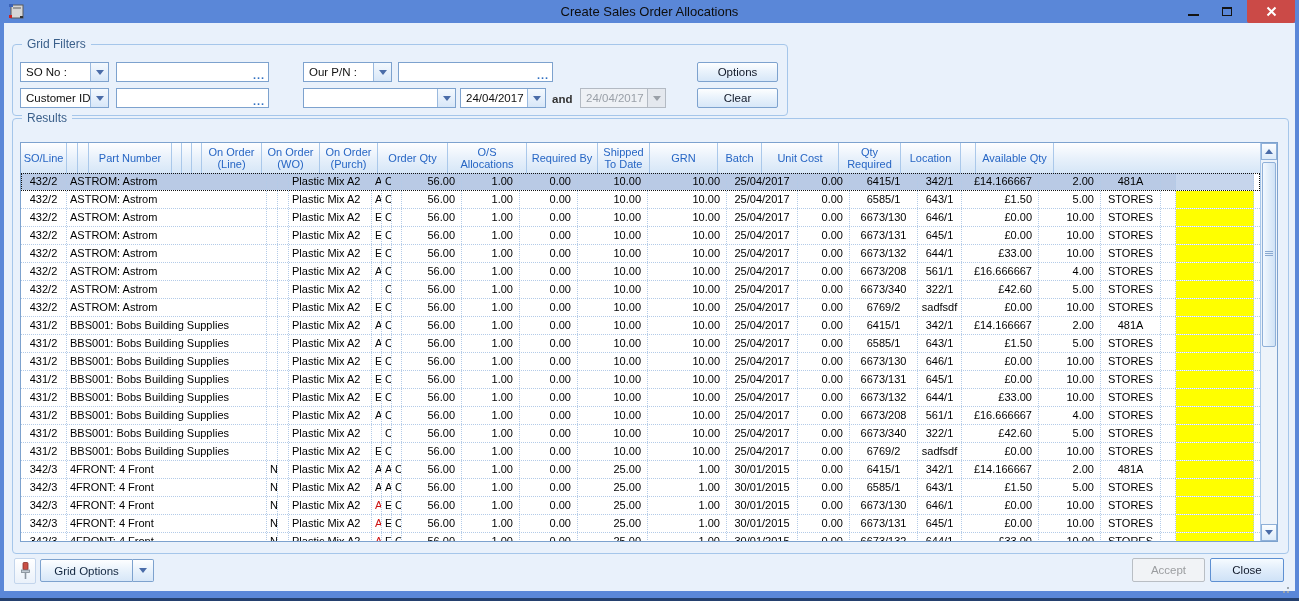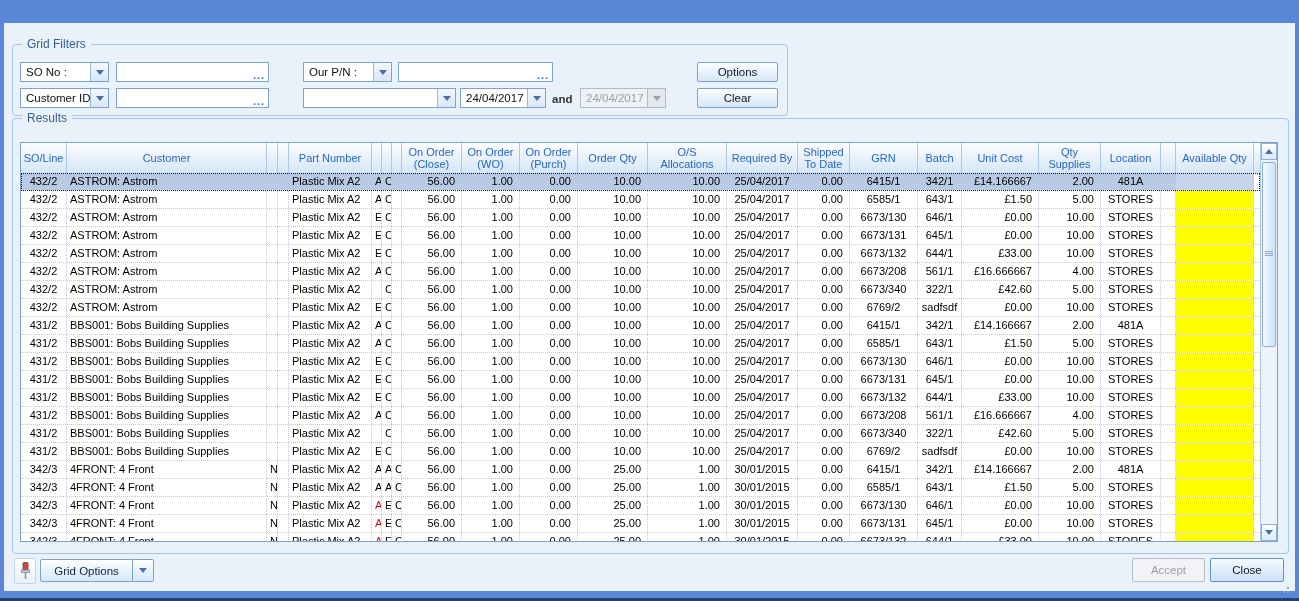--- a/index.html
+++ b/index.html
@@ -94,20 +94,43 @@
            border-radius:2px 0 0 2px;box-sizing:border-box;}
   .go-arrow{width:21px;border:1px solid #7da2ce;border-left:none;background:linear-gradient(#fdfeff,#eaf3fc 45%,#d7e7f8);
            display:flex;align-items:center;justify-content:center;border-radius:0 2px 2px 0;box-sizing:border-box;}
   .grip{position:absolute;left:1276px;top:561px;width:10px;height:10px;}
 </style>
 </head>
 <body>
 
 <div class="stage">
 
+  <div class="titlebar">
+    <svg class="app-icon" viewBox="0 0 17 17">
+      <rect x="3" y="2" width="12" height="13" fill="#d6d6d6" stroke="#5a5a5a"></rect>
+      <rect x="5" y="4" width="8" height="2" fill="#9a9a9a"></rect>
+      <rect x="1" y="1" width="4" height="3" fill="#3a62b8"></rect>
+      <rect x="1" y="12" width="3" height="3" fill="#cc2222"></rect>
+      <rect x="12" y="13" width="3" height="2" fill="#333"></rect>
+    </svg>
+    <div class="title">Create Sales Order Allocations</div>
+    <div class="winbtns">
+      <div class="wbtn">
+          <div class="glyph-min"></div>
+        </div>
+      <div class="wbtn">
+          <div class="glyph-max"></div>
+        </div>
+      <div class="wbtn close">
+        <svg width="11" height="11" viewBox="0 0 11 11">
+          <path d="M1.5 1.5 L9.5 9.5 M9.5 1.5 L1.5 9.5" stroke="#ffffff" stroke-width="2"></path>
+        </svg>
+      </div>
+    </div>
+  </div>
 
   <div class="content">
 
     <div class="groupbox" style="left:8px;top:21px;width:774px;height:70px;">
       <div class="legend">Grid Filters</div>
     </div>
 
     <div class="combo" style="left:16px;top:39px;width:89px;">
       <div class="txt">SO No :</div>
       <div class="drop">
@@ -166,38 +189,37 @@
 
     <div class="btn" style="left:693px;top:65px;width:81px;height:20px;">Clear</div>
 
     <div class="groupbox" style="left:8px;top:95px;width:1275px;height:434px;">
       <div class="legend">Results</div>
     </div>
 
     <div class="grid">
       <div class="ghead" id="ghead">
           <div class="hcell h-so_line" style="width: 46px;">SO/Line</div>
-          <div class="hcell h-customer" style="width: 200px;">Customer</div>
           <div class="hcell h-x1" style="width: 11px;"></div>
           <div class="hcell h-x2" style="width: 11px;"></div>
           <div class="hcell h-part_number" style="width: 83px;">Part Number</div>
           <div class="hcell h-x3" style="width: 10px;"></div>
           <div class="hcell h-x4" style="width: 10px;"></div>
           <div class="hcell h-x5" style="width: 10px;"></div>
-          <div class="hcell h-on_order_sales" style="width: 60px;">On Order (Close)</div>
+          <div class="hcell h-on_order_sales" style="width: 60px;">On Order (Line)</div>
           <div class="hcell h-on_order_wo" style="width: 58px;">On Order (WO)</div>
           <div class="hcell h-on_order_purch" style="width: 58px;">On Order (Purch)</div>
           <div class="hcell h-order_qty" style="width: 70px;">Order Qty</div>
           <div class="hcell h-os_requirement" style="width: 79px;">O/S Allocations</div>
           <div class="hcell h-required_by" style="width: 71px;">Required By</div>
           <div class="hcell h-shipped_to_date" style="width: 52px;">Shipped To Date</div>
           <div class="hcell h-grn" style="width: 68px;">GRN</div>
           <div class="hcell h-batch" style="width: 44px;">Batch</div>
           <div class="hcell h-unit_cost" style="width: 77px;">Unit Cost</div>
-          <div class="hcell h-qty_available" style="width: 62px;">Qty Supplies</div>
+          <div class="hcell h-qty_available" style="width: 62px;">Qty Required</div>
           <div class="hcell h-location" style="width: 60px;">Location</div>
           <div class="hcell h-x6" style="width: 15px;"></div>
           <div class="hcell h-allocation_qty" style="width: 78px;">Available Qty</div>
           <div class="hcell fill"></div>
         </div>
       <div class="gbody" id="gbody">
           <div class="grow selected">
             <div class="gcell a-center" style="width: 46px;">432/2</div>
             <div class="gcell a-left" style="width: 200px;">ASTROM: Astrom</div>
             <div class="gcell a-left" style="width: 11px;"></div>

